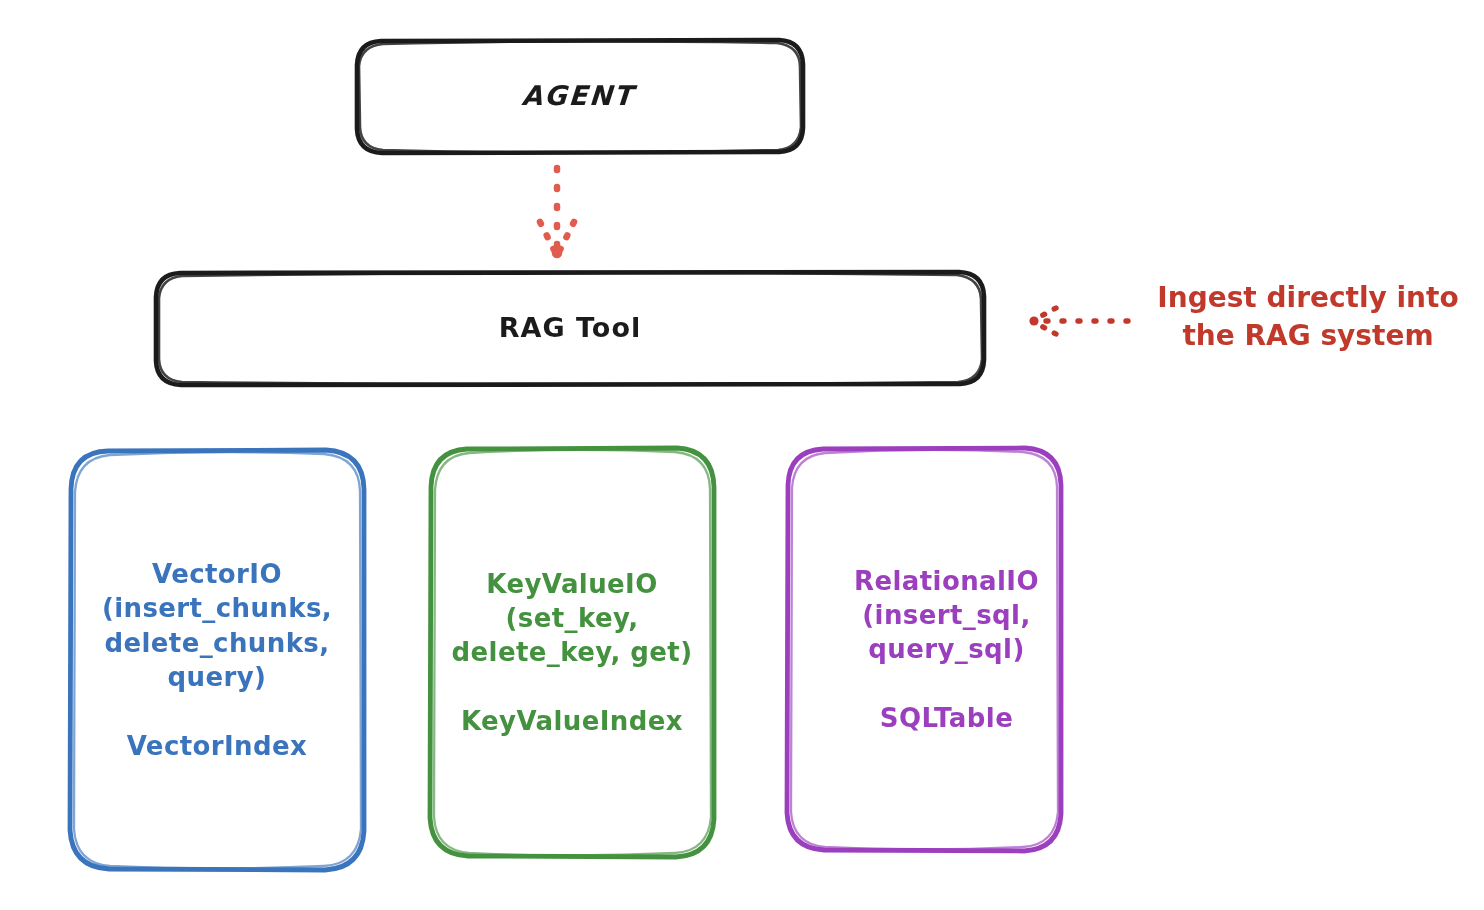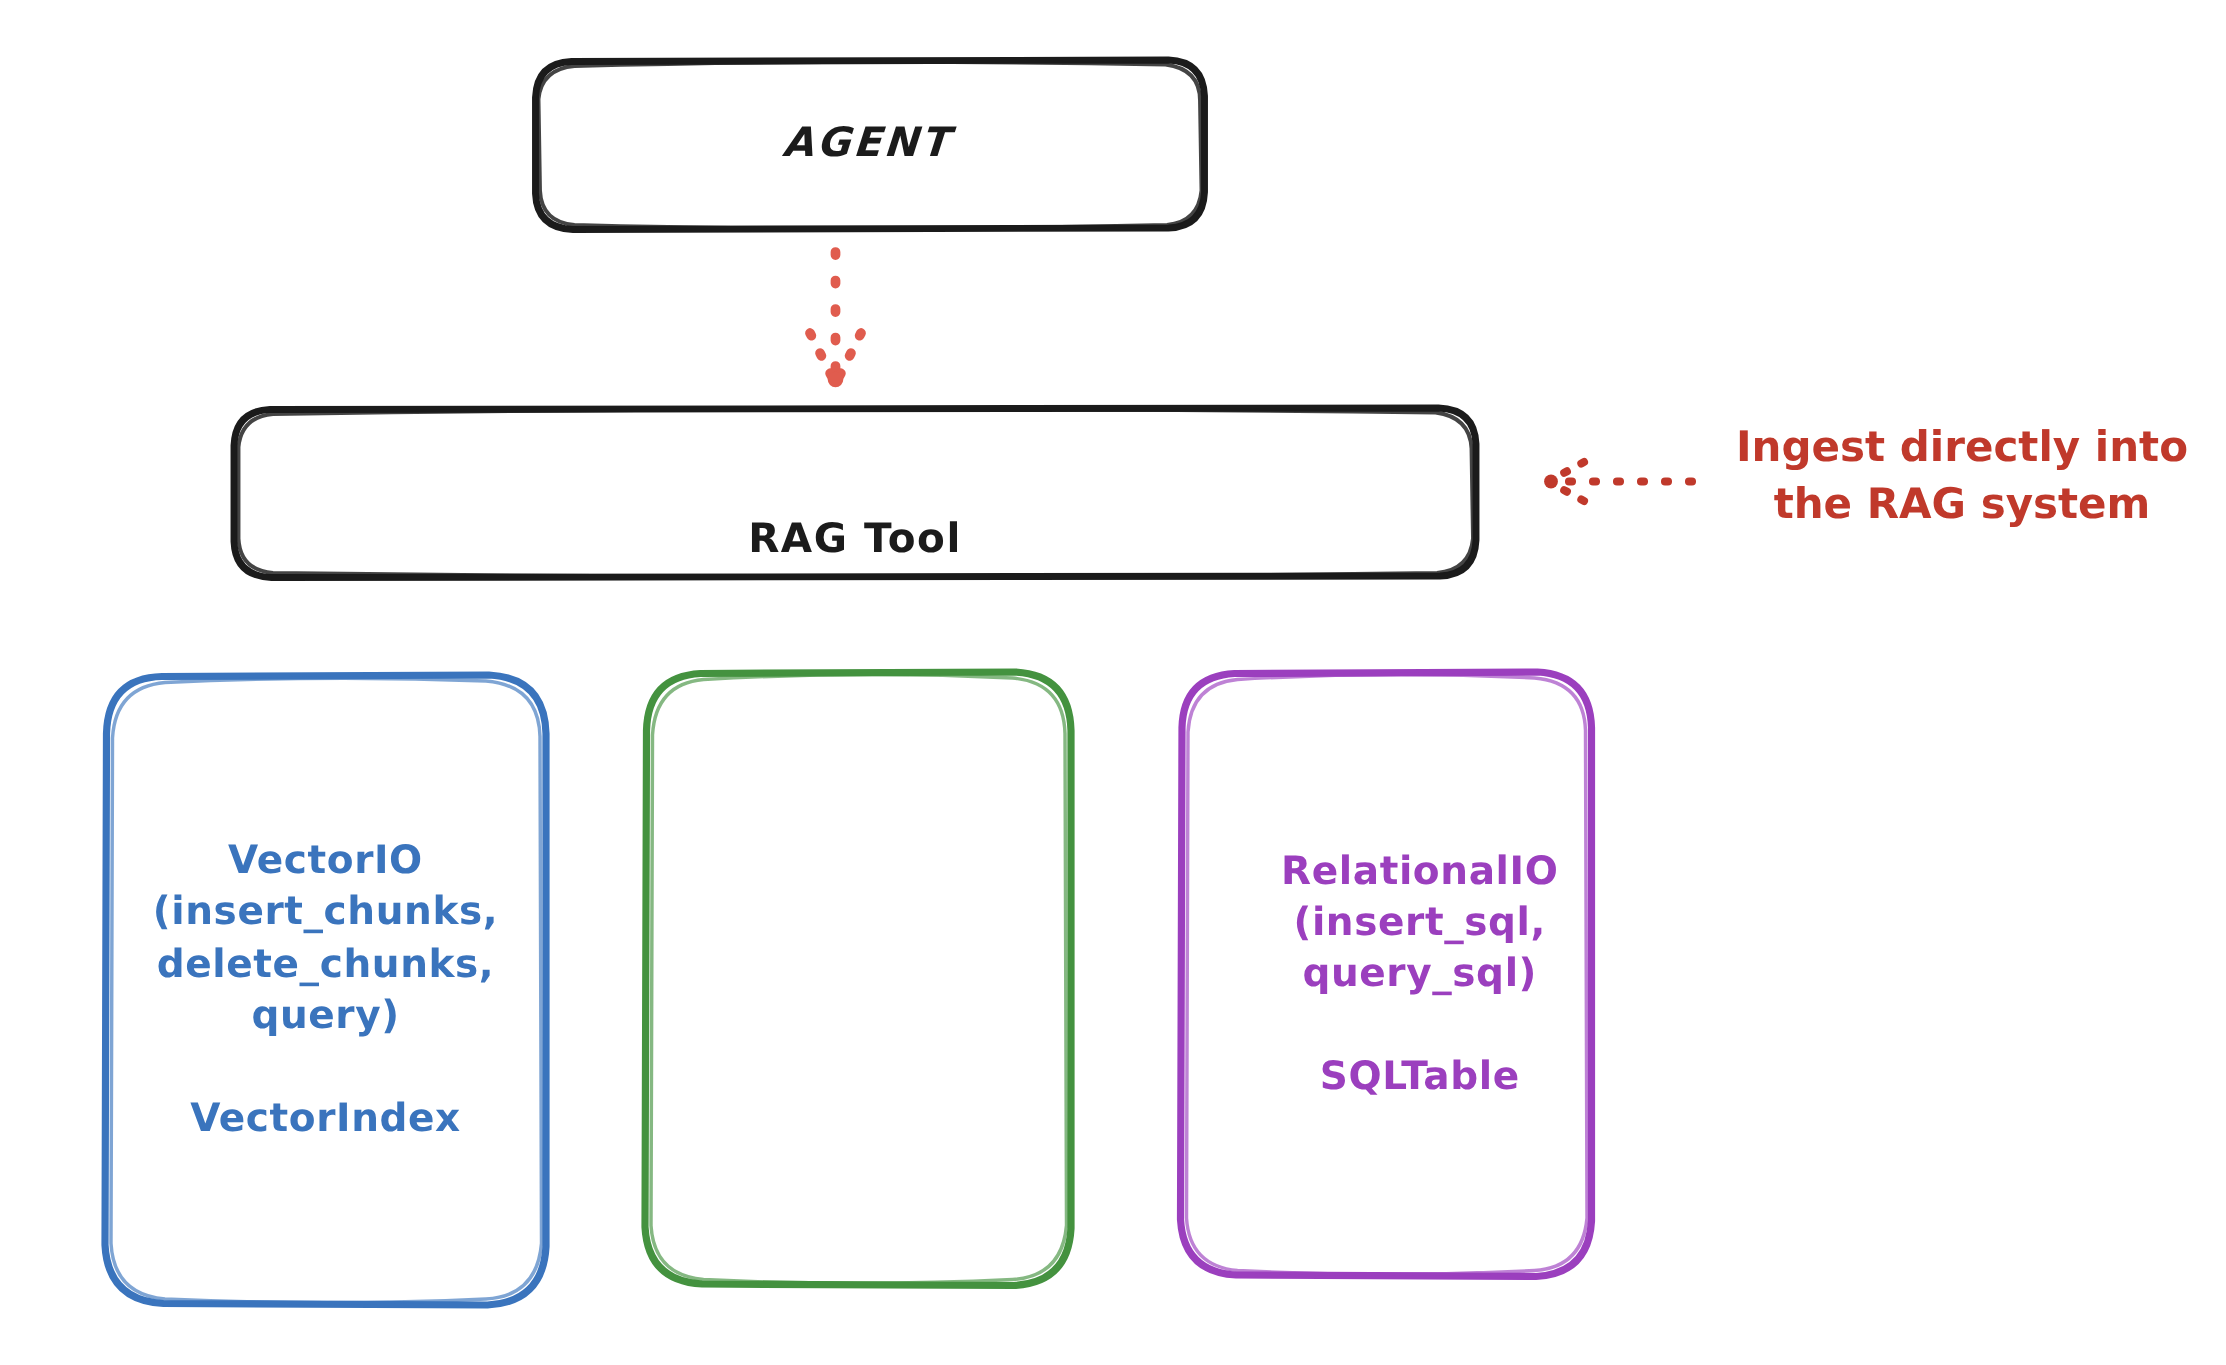--- a/index.html
+++ b/index.html
@@ -55,21 +55,20 @@
     color: #1b1b1b;
     transform: skewX(-7deg);
   }
 
   
   #node-ragtool {
     left: 156px;
     top: 272px;
     width: 828px;
     height: 113px;
-    margin-top: 32px;
   }
   #node-ragtool .node-label {
     font-size: 27px;
     font-weight: 600;
     letter-spacing: 1px;
     color: #1b1b1b;
   }
 
   
   #node-vector {
@@ -177,20 +176,27 @@
 
   <div class="node" id="node-vector">
     <div class="node-label store-label">VectorIO
 (insert_chunks,
 delete_chunks,
 query)
 
 VectorIndex</div>
   </div>
 
+  <div class="node" id="node-keyvalue">
+    <div class="node-label store-label">KeyValueIO
+(set_key,
+delete_key, get)
+
+KeyValueIndex</div>
+  </div>
 
   <div class="node" id="node-relational">
     <div class="node-label store-label">RelationalIO
 (insert_sql,
 query_sql)
 
 SQLTable</div>
   </div>
 
   <div id="annotation">

